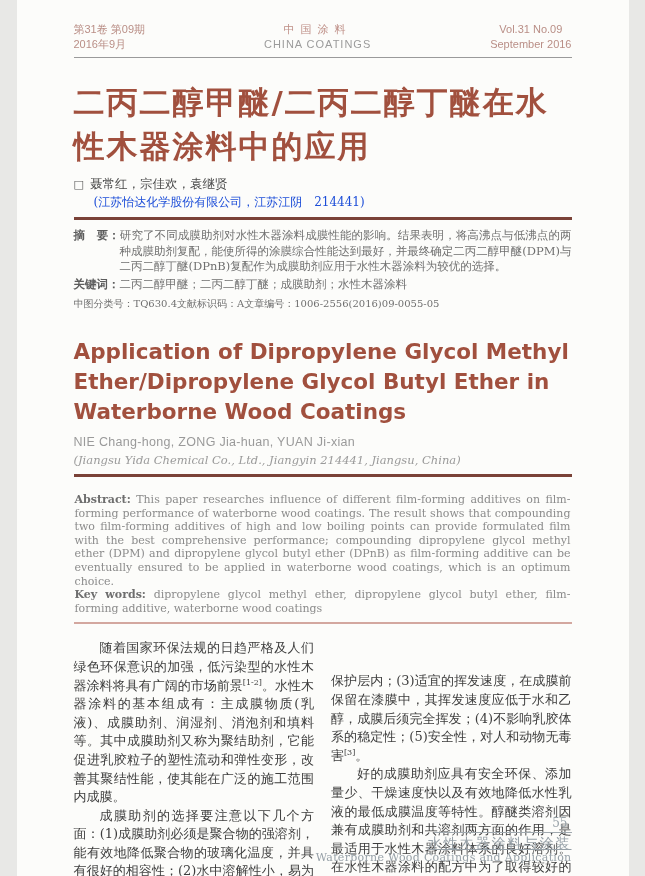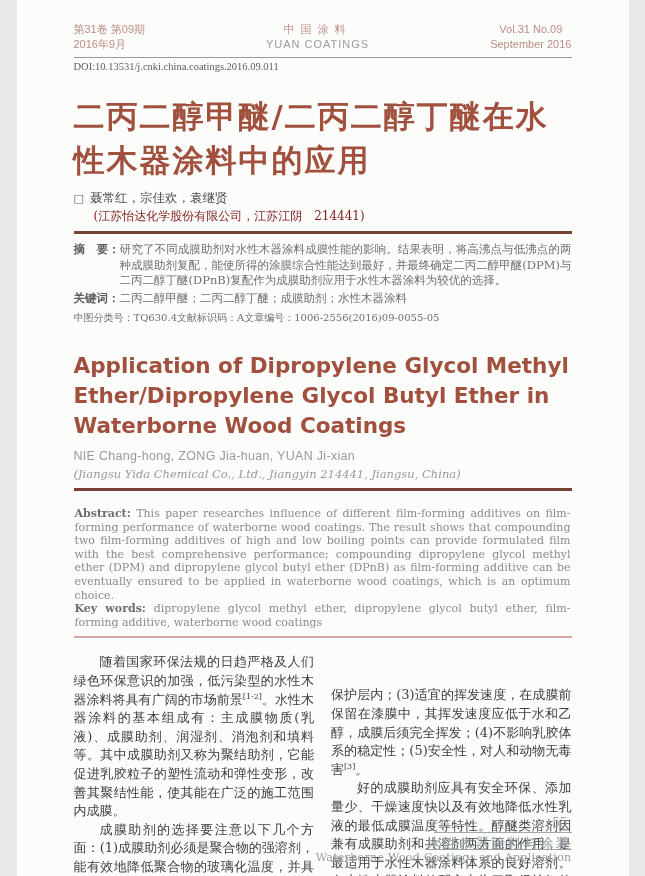--- a/index.html
+++ b/index.html
@@ -37,21 +37,21 @@
     margin-top:22px;
     font-family:"DejaVu Sans","Liberation Sans",sans-serif;
     font-weight:bold;
     font-size:31px;line-height:44px;
     letter-spacing:2px;
     color:#a1503e;
   }
   
   .byline{margin-top:7px;font-size:12.5px;line-height:18px;color:#4a4a4a;}
   .byline .bullet{font-size:11px;color:#555;margin-right:6px;}
-  .affil-cn{font-size:12px;line-height:17px;color:#7f1d1d;padding-left:20px;}
+  .affil-cn{font-size:12px;line-height:17px;color:#1d4ed8;padding-left:20px;}
   .rule-thick{margin-top:6px;height:3px;background:#7a4237;}
   
   .abs-cn{
     margin-top:8px;font-size:11.5px;line-height:15.5px;color:#6f6f6f;
     text-align:justify;
     padding-left:46px;text-indent:-46px;
   }
   .abs-cn .lbl,.kw-cn .lbl{font-weight:bold;color:#5c5c5c;}
   .kw-cn{margin-top:2px;font-size:11.5px;line-height:15.5px;color:#6f6f6f;}
   .meta-row{
@@ -112,28 +112,27 @@
 
 <div class="page">
 
   <div class="journal-header">
     <div class="jh-left">
       <div>第31卷 第09期</div>
       <div>2016年9月</div>
     </div>
     <div class="jh-center">
       <div class="cn">中国涂料</div>
-      <div class="en">YUAN COATINGS</div>
+      <div class="en">CHINA COATINGS</div>
     </div>
     <div class="jh-right">
       <div>Vol.31 No.09</div>
       <div>September 2016</div>
     </div>
   </div>
-  <div class="doi-line">DOI:10.13531/j.cnki.china.coatings.2016.09.011</div>
 
   <h1 class="title-cn" style="margin-bottom:0;">二丙二醇甲醚/二丙二醇丁醚在水性木器涂料中的应用</h1>
 
   <div class="byline">
     <span class="bullet">□</span><span>聂常红，宗佳欢，袁继贤</span>
   </div>
   <div class="affil-cn">(江苏怡达化学股份有限公司，江苏江阴　214441)</div>
 
   <div class="rule-thick"></div>
 

